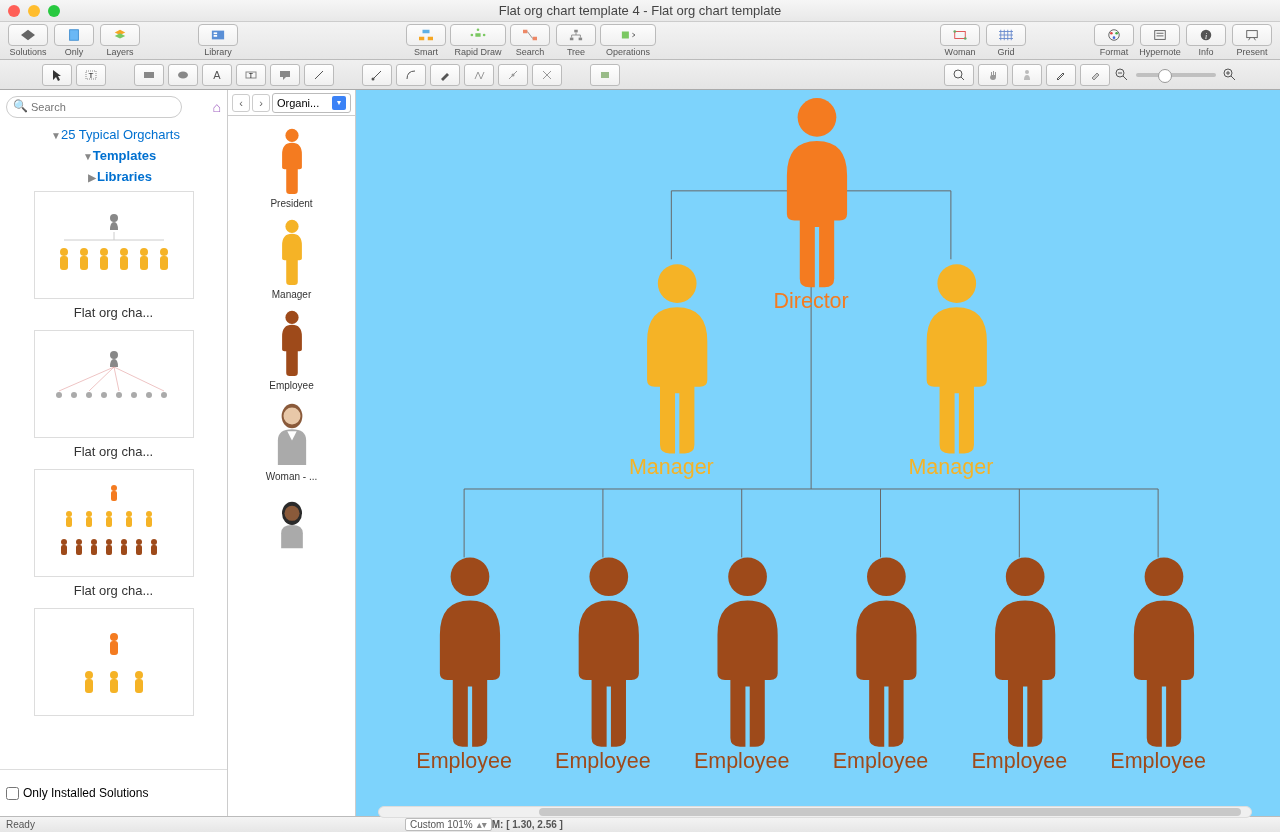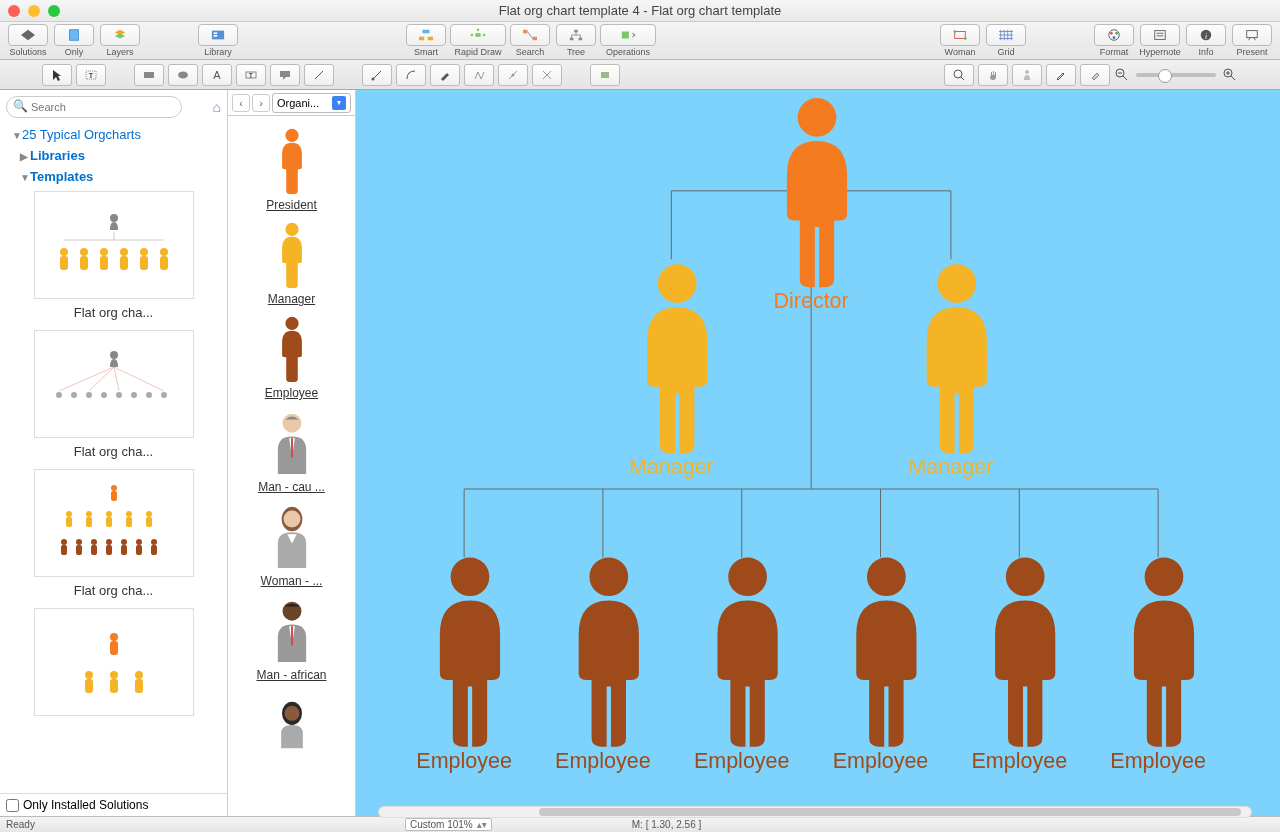--- a/index.html
+++ b/index.html
@@ -33,48 +33,48 @@
 
 .main{display:flex;height:calc(832px - 22px - 38px - 30px - 16px);}
 
 
 .sidebar{width:228px;background:#fff;border-right:1px solid #ccc;display:flex;flex-direction:column;}
 .searchwrap{padding:6px;display:flex;align-items:center;gap:4px;}
 .search{flex:1;height:22px;border:1px solid #ccc;border-radius:11px;padding:0 8px 0 24px;font-size:11px;background:#fff;position:relative;}
 .searchbox{position:relative;flex:1;}
 .searchbox::before{content:"🔍";position:absolute;left:7px;top:3px;font-size:12px;color:#888;z-index:1;}
 .hicon{font-size:14px;color:#a060c0;}
-.treeitem{padding:3px 8px 3px 12px;cursor:pointer;color:#0070d0;font-size:13px;}
+.treeitem{padding:3px 8px 3px 12px;cursor:pointer;color:#0070d0;font-size:13px;text-align:center;}
 .treeitem.h1{font-weight:500;}
 .treeitem .arw{display:inline-block;width:10px;color:#888;font-size:10px;}
 .tmpls{flex:1;overflow:auto;padding:4px 18px;}
 .tmpl{margin-bottom:10px;cursor:pointer;}
 .tthumb{width:160px;height:108px;background:#fff;border:1px solid #ddd;margin:0 auto 6px;display:flex;align-items:center;justify-content:center;}
 .tmpl .tl{text-align:center;font-size:13px;color:#333;}
-.chk{padding:4px 6px;border-top:1px solid #ddd;font-size:12px;display:flex;align-items:center;gap:4px;}
+.chk{padding:16px 6px;border-top:1px solid #ddd;font-size:12px;display:flex;align-items:center;gap:4px;}
 
 
 .libpanel{width:128px;background:#fff;border-right:1px solid #ccc;display:flex;flex-direction:column;}
 .libhdr{height:26px;border-bottom:1px solid #ccc;display:flex;align-items:center;padding:0 4px;gap:2px;}
 .navbtn{width:18px;height:18px;border:1px solid #ccc;border-radius:3px;display:flex;align-items:center;justify-content:center;font-size:11px;color:#666;cursor:pointer;}
 .libsel{flex:1;height:20px;background:#fff;border:1px solid #bbb;border-radius:3px;font-size:11px;padding:0 4px;display:flex;align-items:center;justify-content:space-between;cursor:pointer;}
 .libsel .dd{width:14px;height:14px;background:#3b82f6;border-radius:2px;color:#fff;font-size:8px;display:flex;align-items:center;justify-content:center;}
 .liblist{flex:1;overflow:auto;padding:6px 0;}
 .libitem{text-align:center;padding:4px 2px;cursor:pointer;}
 .libitem .lfig{height:70px;display:flex;align-items:center;justify-content:center;}
-.libitem .ll{font-size:12px;color:#333;margin-top:2px;text-decoration:underline;}
+.libitem .ll{font-size:10px;color:#333;margin-top:2px;}
 
 
 .canvas{flex:1;background:#7dd3fc;position:relative;overflow:hidden;}
 .orgchart{position:absolute;inset:0;padding:8px;}
 
 
 .statusbar{height:16px;background:linear-gradient(#f4f4f4,#e6e6e6);border-top:1px solid #bbb;display:flex;align-items:center;font-size:10px;color:#555;padding:0 6px;}
 .statusbar .zbox{border:1px solid #bbb;background:#fff;padding:0 4px;height:13px;display:flex;align-items:center;border-radius:2px;margin-left:370px;}
-.statusbar .coords{margin-left:140px;}
+.statusbar .coords{font-weight:bold;}
 
 .scrollb{position:absolute;bottom:14px;left:378px;right:28px;height:12px;background:#f0f0f0;border:1px solid #ddd;border-radius:6px;}
 .scrollb::after{content:"";position:absolute;left:160px;right:10px;top:1px;bottom:1px;background:#c8c8c8;border-radius:5px;}
 </style>
 </head>
 <body>
 
 <div class="titlebar">
   <div class="traffic">
     <div class="dot red"></div>
@@ -376,22 +376,22 @@
 </div>
 
 <div class="main">
 
   <div class="sidebar">
     <div class="searchwrap">
       <div class="searchbox"><input class="search" placeholder="Search" style=""></div>
       <span class="hicon">⌂</span>
     </div>
     <div class="treeitem h1"><span class="arw">▼</span><span>25 Typical Orgcharts</span></div>
+    <div class="treeitem" style="padding-left:20px;font-weight:600"><span class="arw">▼</span><span>Templates</span></div>
     <div class="treeitem" style="padding-left:20px;font-weight:600"><span class="arw">▶</span><span>Libraries</span></div>
-    <div class="treeitem" style="padding-left:20px;font-weight:600"><span class="arw">▼</span><span>Templates</span></div>
     <div class="tmpls">
       <div class="tmpl">
         <div class="tthumb">
             <svg width="140" height="90" viewBox="0 0 140 90">
               <circle cx="70" cy="18" r="4" fill="#888"></circle>
               <path d="M66 30 Q66 22 70 22 Q74 22 74 30" fill="#888"></path>
               <line x1="70" y1="32" x2="70" y2="40" stroke="#ccc"></line>
               <line x1="20" y1="40" x2="120" y2="40" stroke="#ccc"></line>
               <g fill="#f5b326">
                 <circle cx="20" cy="52" r="4"></circle>
@@ -533,51 +533,27 @@
             <svg width="34" height="66" viewBox="0 0 40 80">
               <circle cx="20" cy="9" r="8" fill="#9e4a1a"></circle>
               <path d="M20 18 Q8 18 8 32 L8 48 Q8 50 11 50 L13 50 L13 76 Q13 80 17 80 L23 80 Q27 80 27 76 L27 50 L29 50 Q32 50 32 48 L32 32 Q32 18 20 18" fill="#9e4a1a"></path>
             </svg>
           </div>
           <div class="ll">Employee</div>
         </div>
       <div class="libitem">
           <div class="lfig">
             <svg width="50" height="66" viewBox="0 0 50 70">
-              <circle cx="25" cy="14" r="10" fill="#e8c8a8"></circle>
-              <path d="M18 10 Q25 4 32 10" fill="#888"></path>
-              <path d="M10 68 L10 42 Q10 28 25 28 Q40 28 40 42 L40 68 Z" fill="#999"></path>
-              <path d="M22 30 L25 50 L28 30" fill="#fff"></path>
-              <line x1="25" y1="30" x2="25" y2="50" stroke="#c44" stroke-width="2"></line>
-            </svg>
-          </div>
-          <div class="ll">Man - cau ...</div>
-        </div>
-      <div class="libitem">
-          <div class="lfig">
-            <svg width="50" height="66" viewBox="0 0 50 70">
               <ellipse cx="25" cy="16" rx="11" ry="13" fill="#8a5a3a"></ellipse>
               <circle cx="25" cy="16" r="9" fill="#e8c8a8"></circle>
               <path d="M10 68 L10 42 Q10 30 25 30 Q40 30 40 42 L40 68 Z" fill="#aaa"></path>
               <path d="M20 32 L25 42 L30 32" fill="#fff"></path>
             </svg>
           </div>
           <div class="ll">Woman -  ...</div>
-        </div>
-      <div class="libitem">
-          <div class="lfig">
-            <svg width="50" height="66" viewBox="0 0 50 70">
-              <circle cx="25" cy="14" r="10" fill="#6a4428"></circle>
-              <path d="M17 9 Q25 3 33 9" fill="#222"></path>
-              <path d="M10 68 L10 42 Q10 28 25 28 Q40 28 40 42 L40 68 Z" fill="#999"></path>
-              <path d="M22 30 L25 50 L28 30" fill="#fff"></path>
-              <line x1="25" y1="30" x2="25" y2="50" stroke="#c44" stroke-width="2"></line>
-            </svg>
-          </div>
-          <div class="ll">Man - african</div>
         </div>
       <div class="libitem">
           <div class="lfig">
             <svg width="50" height="50" viewBox="0 0 50 60">
               <ellipse cx="25" cy="16" rx="12" ry="14" fill="#2a2a2a"></ellipse>
               <circle cx="25" cy="16" r="9" fill="#8a5a3a"></circle>
               <path d="M12 58 L12 40 Q12 30 25 30 Q38 30 38 40 L38 58 Z" fill="#aaa"></path>
             </svg>
           </div>
         </div>

